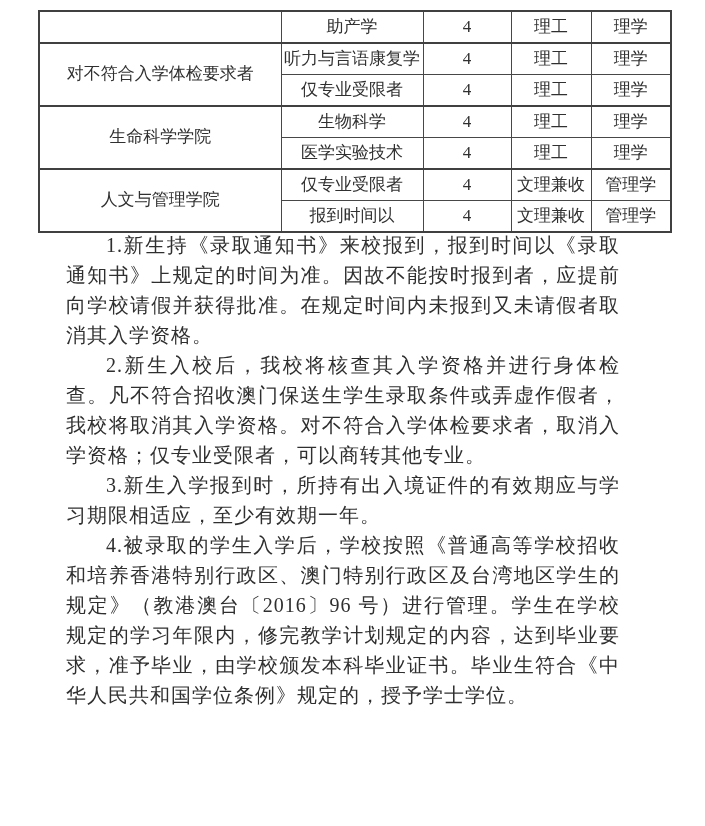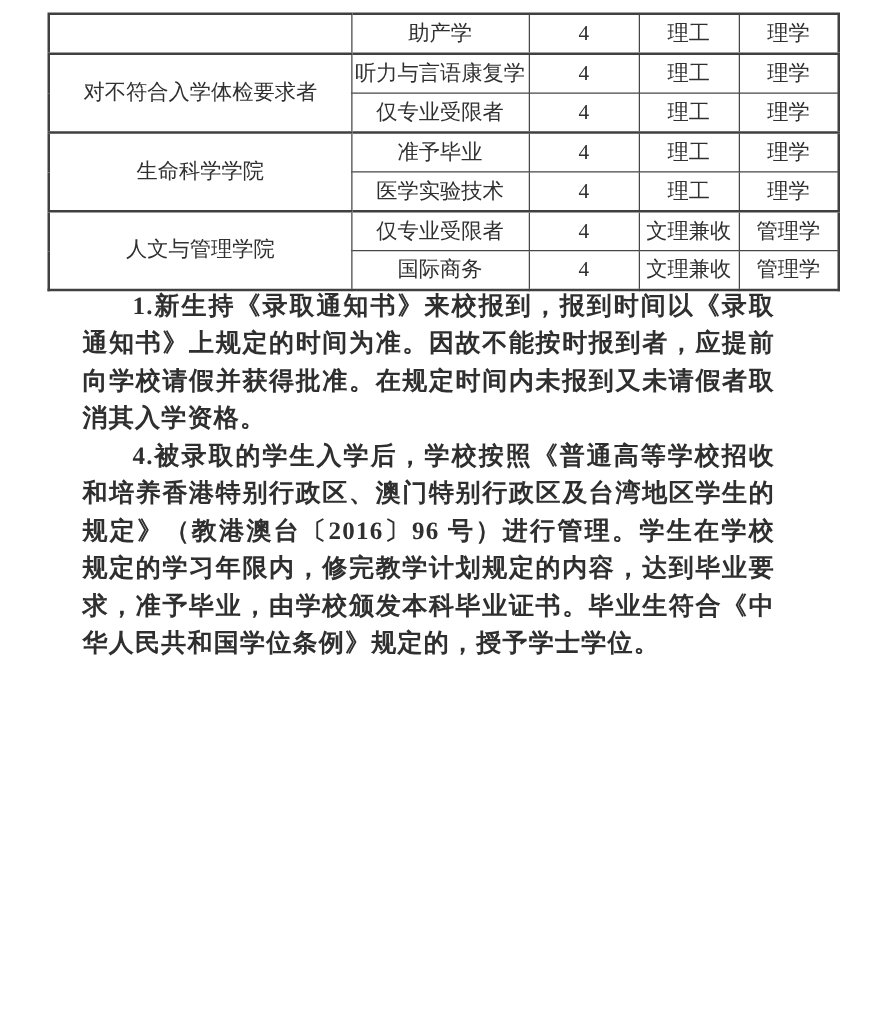--- a/index.html
+++ b/index.html
@@ -32,21 +32,21 @@
 
   
   .text-block{
     position:absolute;left:66px;top:230px;width:554px;
     font-size:20px;line-height:30px;
     text-align:justify;letter-spacing:1px;
     color:#2f2f2f;
   }
   .text-block p{margin:0;}
   .para-note{text-indent:3.5em;}
-  .para-num{text-indent:2em;font-weight:bold;}
+  .para-num{text-indent:2em;}
   .section-heading{
     text-indent:1.9em;
     font-weight:600;font-style:italic;
     letter-spacing:3px;
   }
 </style>
 </head>
 <body>
 
 <div class="page">
@@ -75,45 +75,47 @@
         <td>理学</td>
       </tr>
       <tr>
         <td>仅专业受限者</td>
         <td>4</td>
         <td>理工</td>
         <td>理学</td>
       </tr>
       <tr class="group-start">
         <td rowspan="2">生命科学学院</td>
-        <td>准予毕业</td>
+        <td>生物科学</td>
         <td>4</td>
         <td>理工</td>
         <td>理学</td>
       </tr>
       <tr>
         <td>医学实验技术</td>
         <td>4</td>
         <td>理工</td>
         <td>理学</td>
       </tr>
       <tr class="group-start">
         <td rowspan="2">人文与管理学院</td>
         <td>仅专业受限者</td>
         <td>4</td>
         <td>文理兼收</td>
         <td>管理学</td>
       </tr>
       <tr>
-        <td>国际商务</td>
+        <td>报到时间以</td>
         <td>4</td>
         <td>文理兼收</td>
         <td>管理学</td>
       </tr>
     </tbody>
   </table>
 
   <div class="text-block">
     <p class="para-num">1.新生持《录取通知书》来校报到，报到时间以《录取通知书》上规定的时间为准。因故不能按时报到者，应提前向学校请假并获得批准。在规定时间内未报到又未请假者取消其入学资格。</p>
+    <p class="para-num">2.新生入校后，我校将核查其入学资格并进行身体检查。凡不符合招收澳门保送生学生录取条件或弄虚作假者，我校将取消其入学资格。对不符合入学体检要求者，取消入学资格；仅专业受限者，可以商转其他专业。</p>
+    <p class="para-num">3.新生入学报到时，所持有出入境证件的有效期应与学习期限相适应，至少有效期一年。</p>
     <p class="para-num">4.被录取的学生入学后，学校按照《普通高等学校招收和培养香港特别行政区、澳门特别行政区及台湾地区学生的规定》（教港澳台〔2016〕96 号）进行管理。学生在学校规定的学习年限内，修完教学计划规定的内容，达到毕业要求，准予毕业，由学校颁发本科毕业证书。毕业生符合《中华人民共和国学位条例》规定的，授予学士学位。</p>
   </div>
 
 </div>
 
 </body></html>

